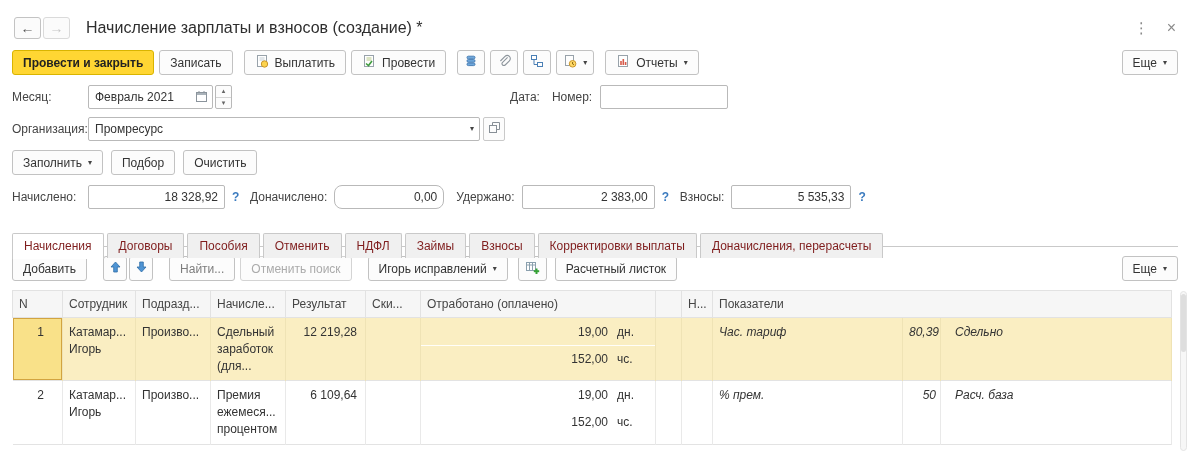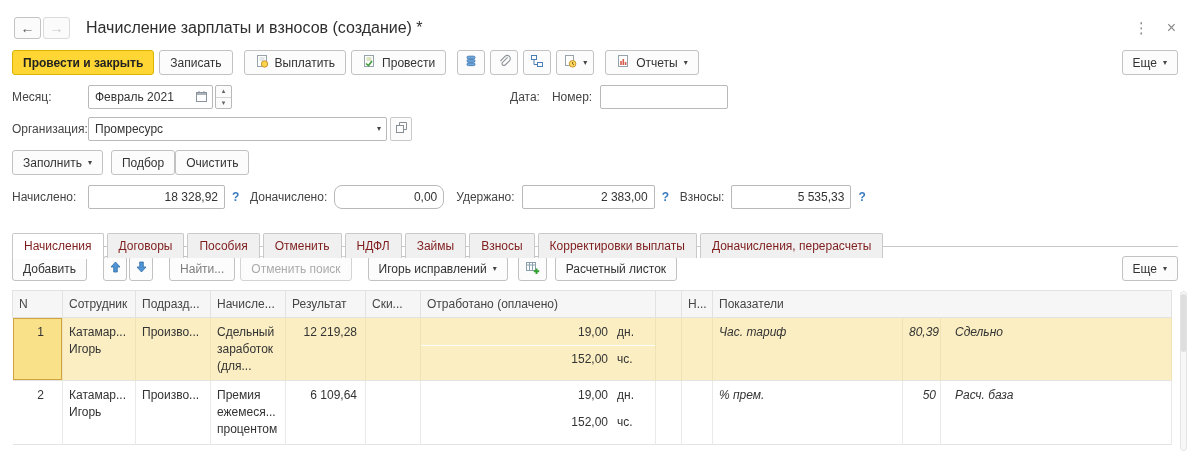--- a/index.html
+++ b/index.html
@@ -200,40 +200,40 @@
       <span>▾</span>
     </span>
     <div class="flabel auto" style="margin-left:278px">Дата:</div>
     <div class="flabel auto" style="margin-left:12px">Номер:</div>
     <input class="input" style="width: 128px; margin-left: 8px;" value="">
   </div>
 
   <div class="frow" style="margin-top:8px">
     <div class="flabel">Организация:</div>
     <span class="iwrap">
-      <input class="input has-icon" style="width: 299px;" value="Промресурс">
+      <input class="input has-icon" style="width: 392px;" value="Промресурс">
       <span class="combo-caret caret">▾</span>
     </span>
     <span class="sq-btn">
       <span><svg width="13" height="13" viewBox="0 0 13 13" fill="none" stroke="#878f96">
             <rect x="1.5" y="4.5" width="7" height="7"></rect>
             <path d="M4.5 4.5 v-3 h7 v7 h-3"></path>
           </svg></span>
     </span>
   </div>
 
   <div class="frow" style="margin-top:9px">
     <button class="btn">
       <span>Заполнить</span>
       <span class="caret">▾</span>
     </button>
     <button class="btn" style="margin-left:8px">
         <span>Подбор</span>
       </button>
-    <button class="btn" style="">
+    <button class="btn" style="margin-left:8px">
         <span>Очистить</span>
       </button>
   </div>
 
   <div class="frow" style="margin-top:10px">
     <div class="flabel">Начислено:</div>
     <input class="input num-input" style="width: 137px;" value="18 328,92">
     <span class="hint">?</span>
     <div class="flabel auto" style="margin-left:8px">Доначислено:</div>
     <input class="input num-input" style="width: 110px; margin-left: 7px; border-radius: 8px;" value="0,00">

